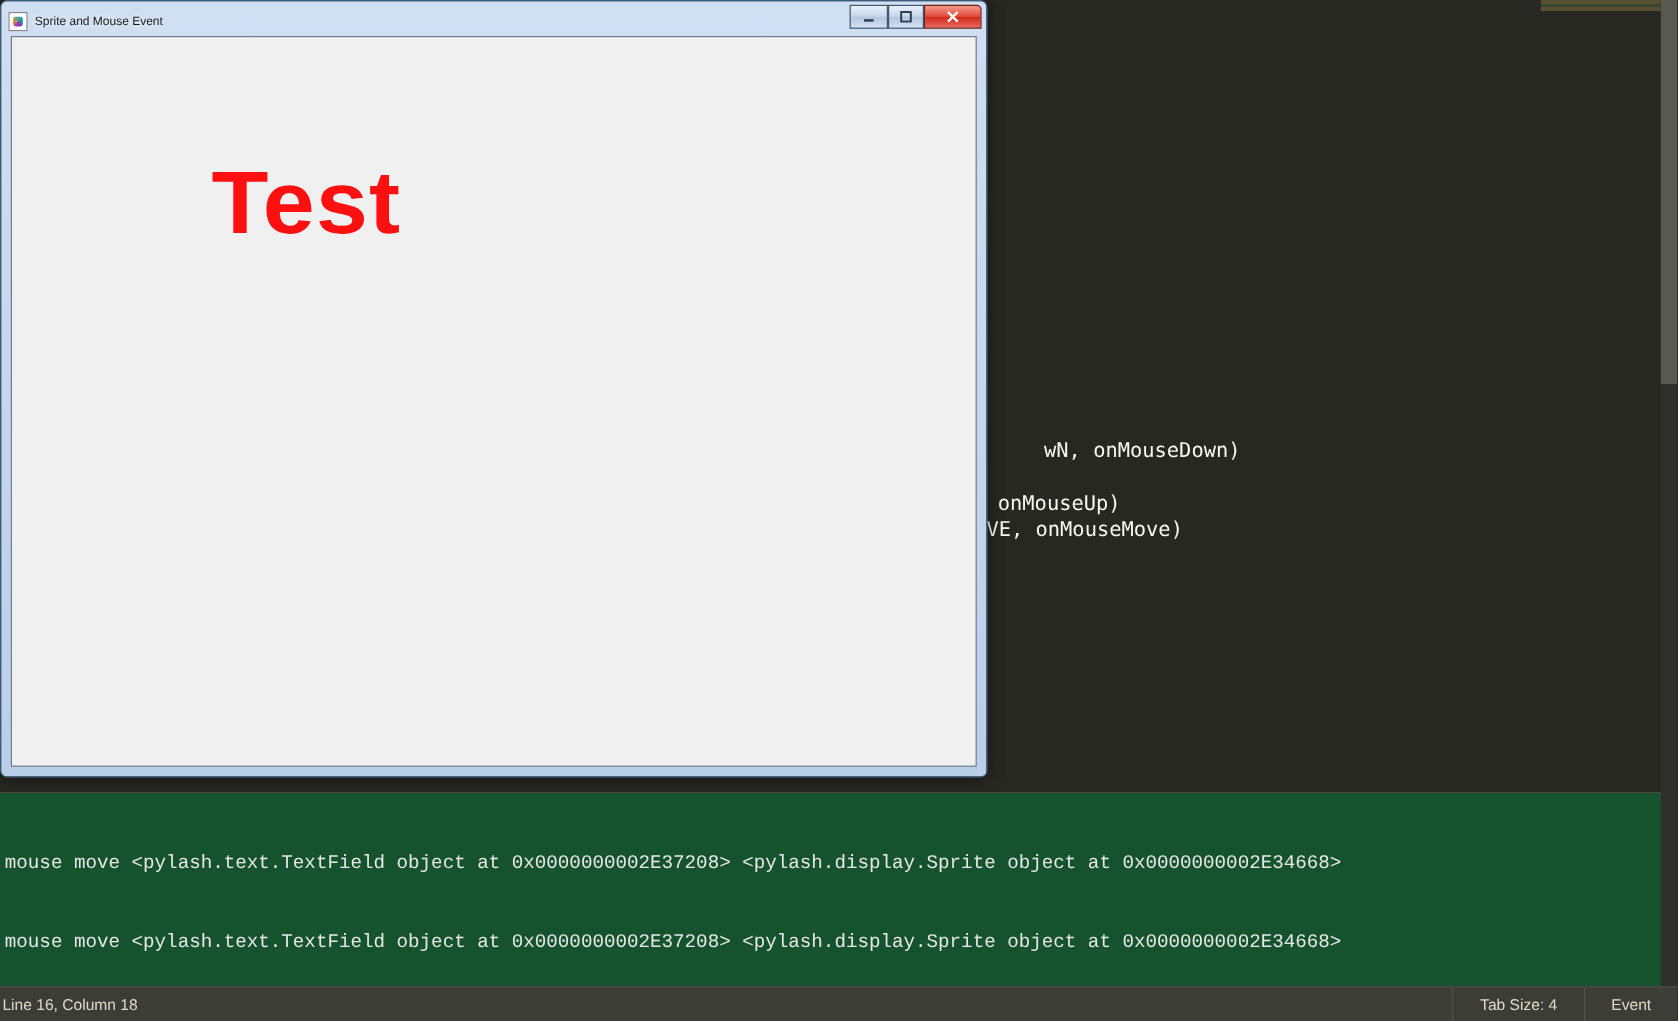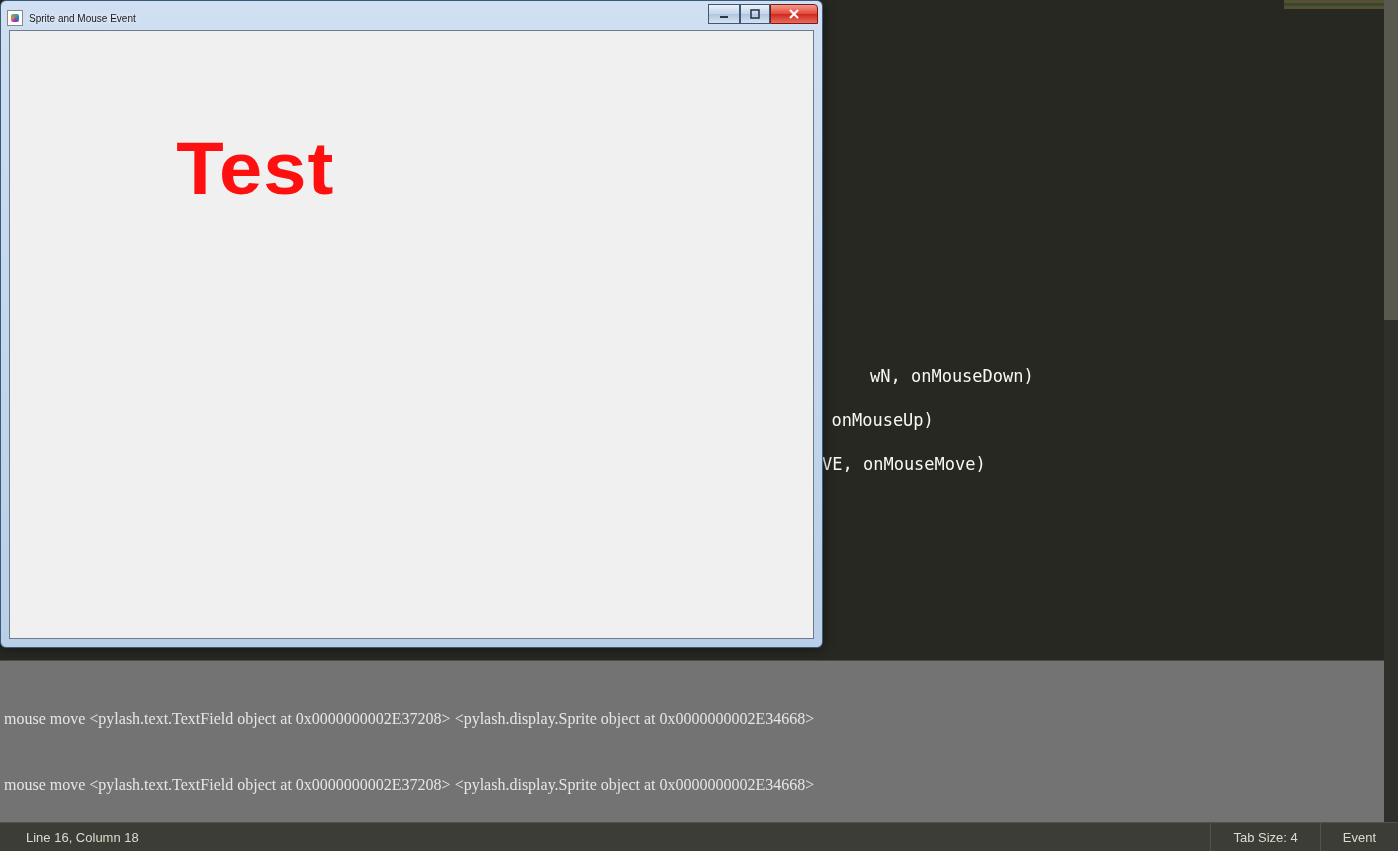--- a/index.html
+++ b/index.html
@@ -131,24 +131,24 @@
       letter-spacing: 1px;
       transform: scaleX(1.05);
     }
 
     
     .console-panel {
       position: absolute;
       left: 0; right: 0;
       top: 660px;
       bottom: 29px;
-      background: #737373;
+      background: #14532d;
       border-top: 1px solid #4a4b44;
       color: #e6e6e6;
-      font-family: Liberation Serif, serif;
+      font-family: Liberation Mono, monospace;
       font-size: 16px;
       line-height: 22px;
       padding: 3px 4px 3px 4px;
       white-space: pre;
       overflow: hidden;
     }
     .console-scrollbar {
       position: absolute;
       right: 0; top: 660px; bottom: 29px;
       width: 14px; background: #2f302a;
@@ -159,35 +159,35 @@
       position: absolute;
       left: 0; right: 0; bottom: 0;
       height: 29px;
       background: #3c3d36;
       border-top: 1px solid #51524a;
       color: #dcdccc;
       font-family: 'Segoe UI', Tahoma, sans-serif;
       font-size: 13px;
       display: flex; align-items:center;
     }
-    .status-left { padding-left: 26px; flex: 1; }
+    .status-left { padding-left: 2px; flex: 1; }
     .status-cell {
       padding: 12px 22px;
       height: 100%;
       display: flex; align-items:center;
       border-left: 1px solid #51524a;
     }
   </style>
 </head>
 <body>
 
 <div class="editor-area">
   <div class="editor-line" style="left:822px; top:366px;margin-left:48px;">wN, onMouseDown)</div>
   <div class="editor-line" style="left:811px; top:410px;">, onMouseUp)</div>
-  <div class="editor-line" style="left:822px; top:454px;">VE, onMouseMove)</div>
+  <div class="editor-line" style="left:822px; top:432px;">VE, onMouseMove)</div>
   <div class="minimap"></div>
   <div class="scrollbar-track">
     <div class="scrollbar-thumb"></div>
   </div>
 </div>
 
 <div class="aero-window">
   <div class="titlebar">
     <div class="app-icon"></div>
     <div class="title-text">Sprite and Mouse Event</div>

